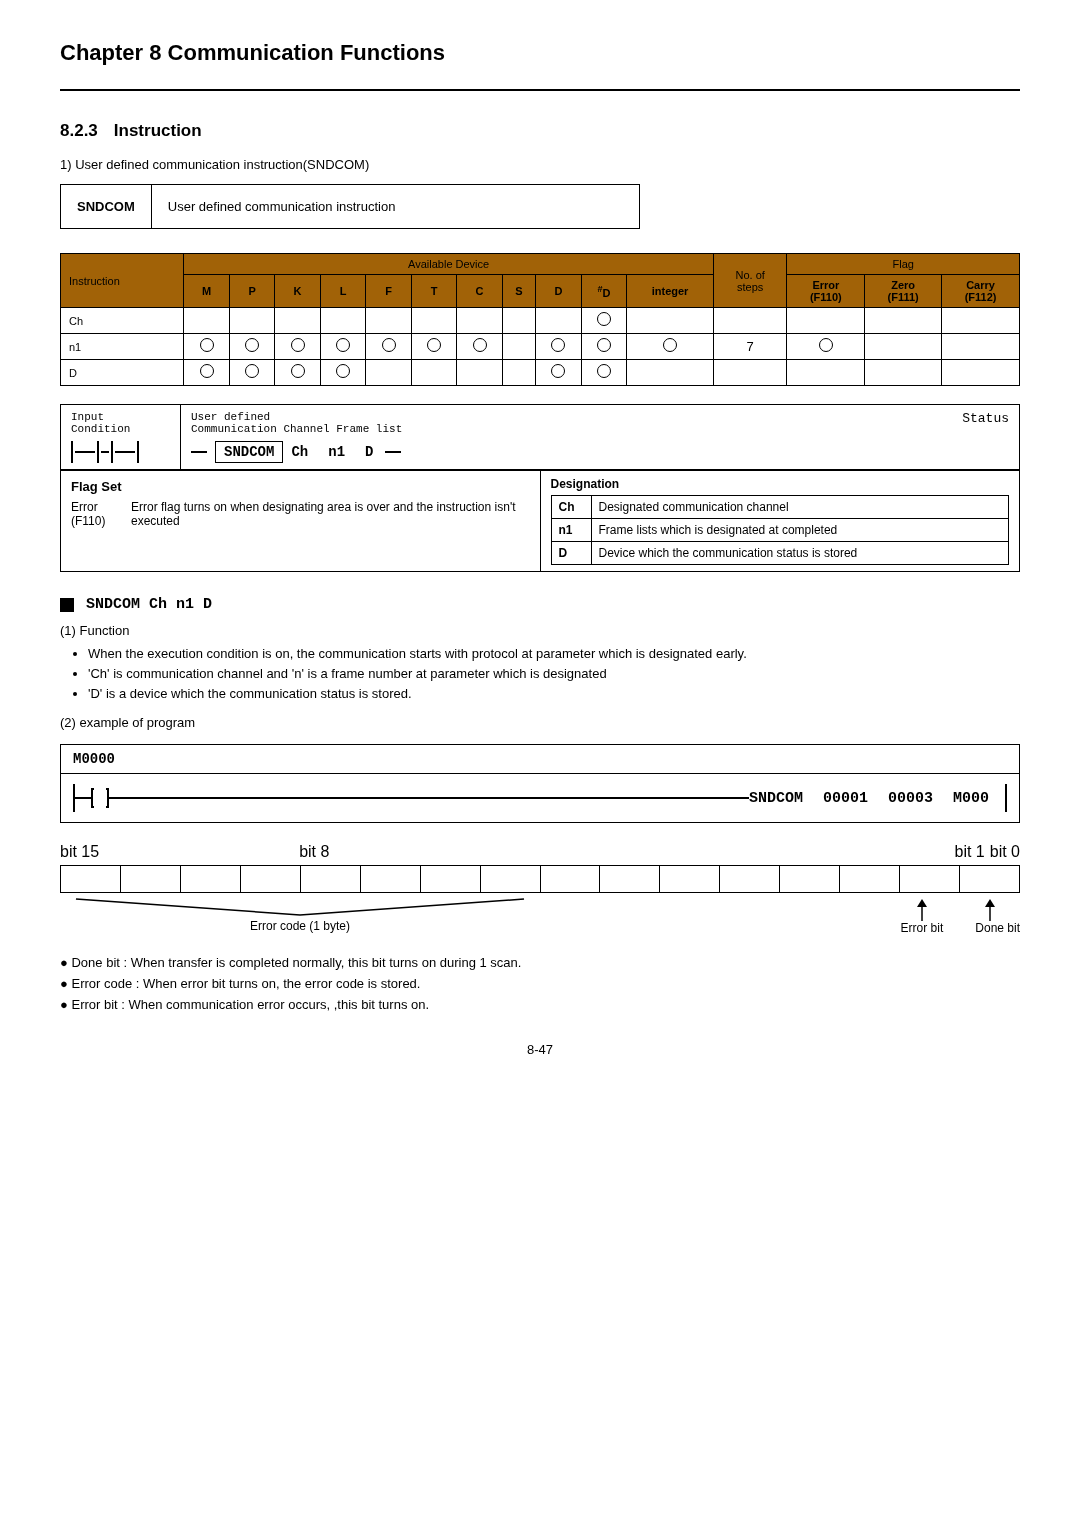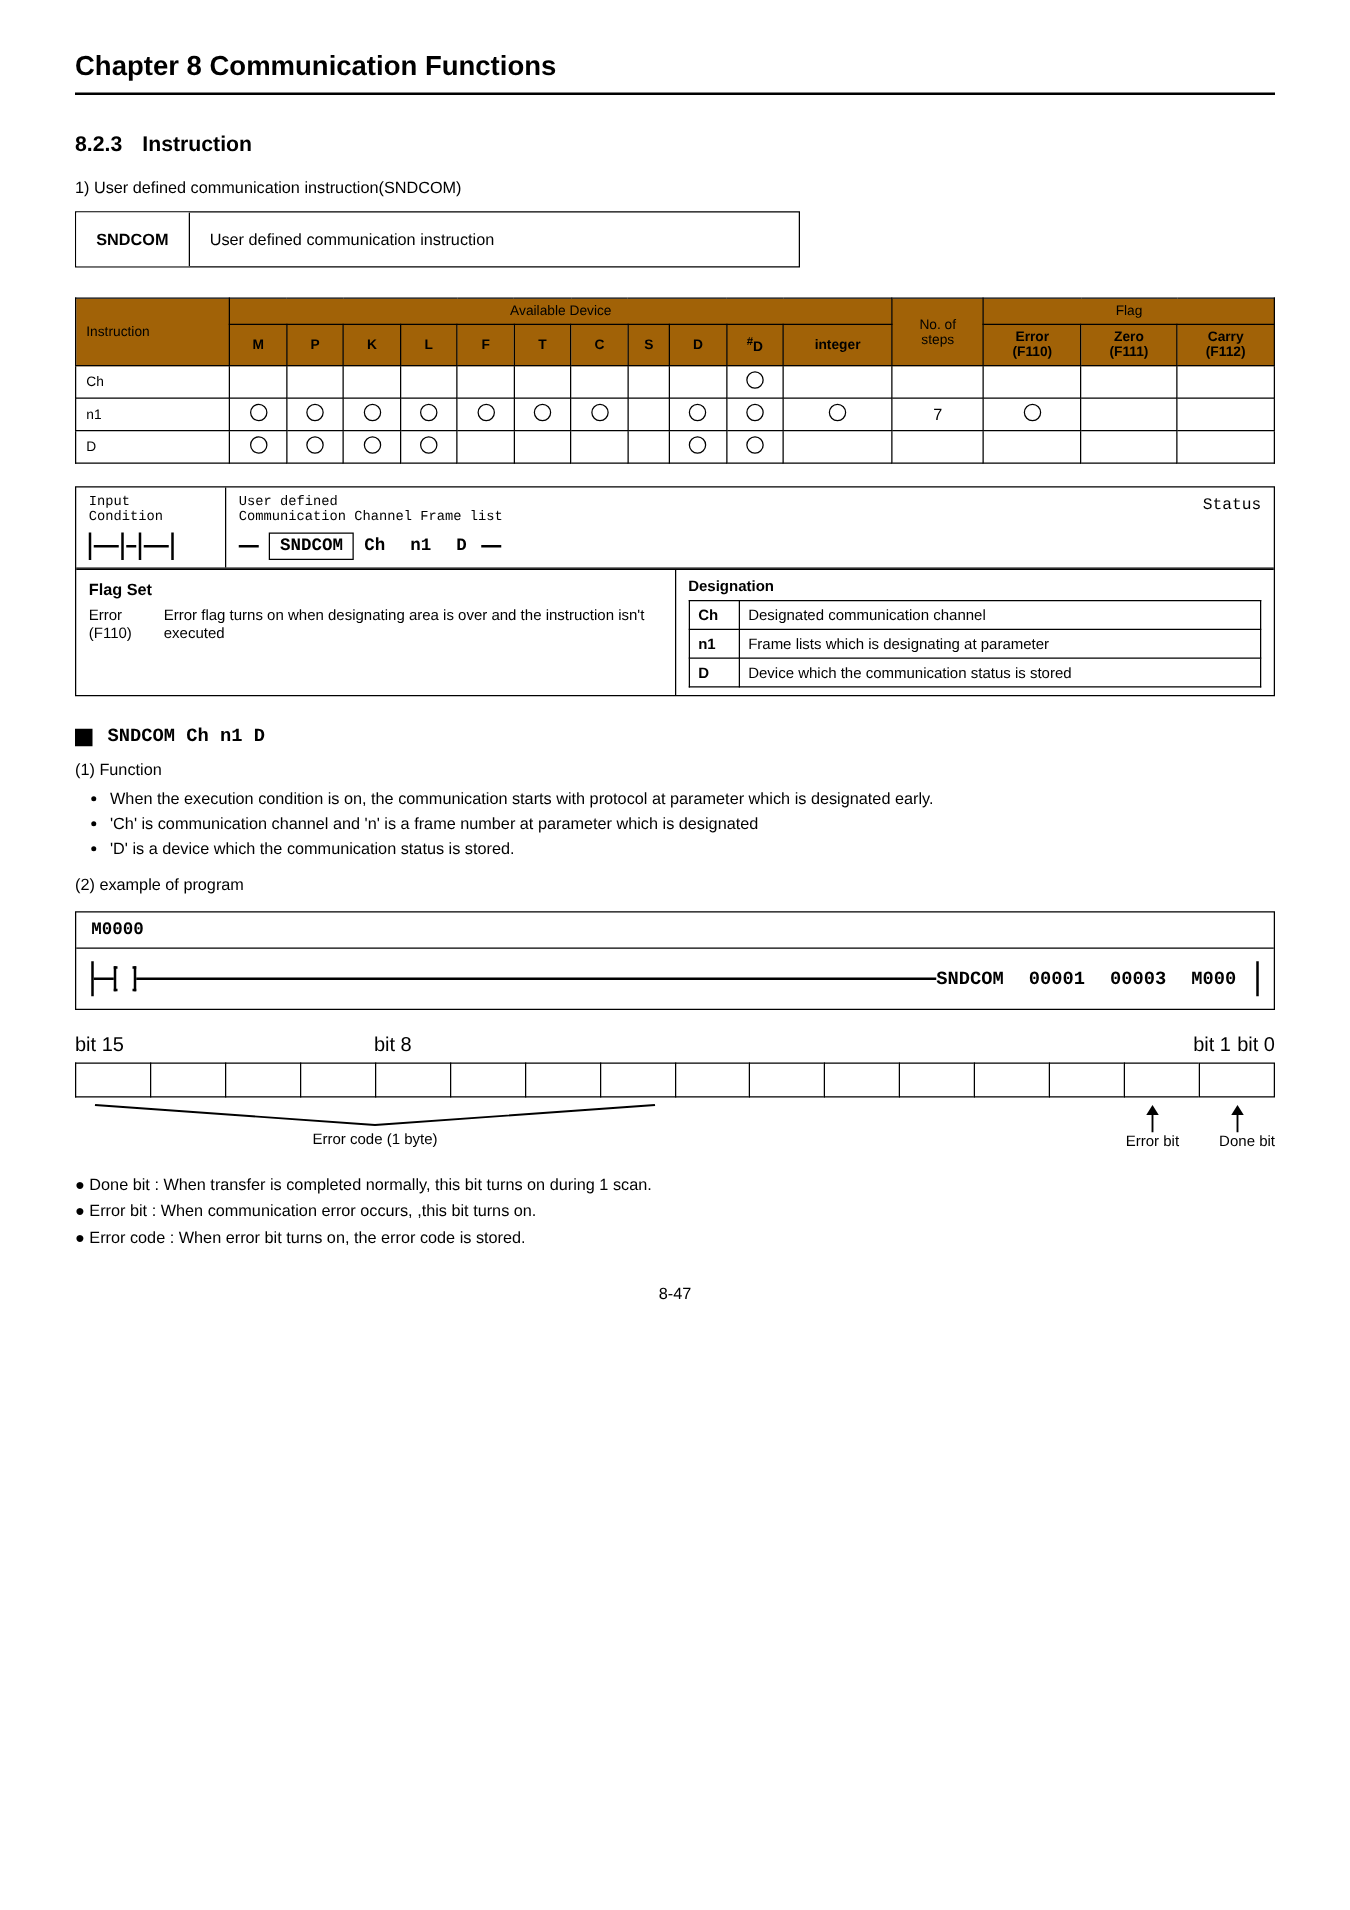--- a/index.html
+++ b/index.html
@@ -9,21 +9,21 @@
       background: #fff;
       color: #000;
       width: 1080px;
       min-height: 1528px;
       padding: 40px 60px;
     }
     .chapter-title {
       font-size: 22px;
       font-weight: bold;
       border-bottom: 2px solid #000;
-      padding-bottom: 8px;
+      padding-bottom: 23px;
       margin-bottom: 30px;
     }
     .subsection-label {
       font-size: 13px;
       margin-bottom: 12px;
     }
     
     .sndcom-box {
       display: flex;
       border: 1px solid #000;
@@ -371,21 +371,21 @@
     <div class="flag-set-right">
       <div class="designation-title">Designation</div>
       <table class="designation-table">
         <tbody>
           <tr>
             <td style="font-weight:bold; width:40px;">Ch</td>
             <td>Designated communication channel</td>
           </tr>
           <tr>
             <td style="font-weight:bold;">n1</td>
-            <td>Frame lists which is designating at parameter</td>
+            <td>Frame lists which is designated at completed</td>
           </tr>
           <tr>
             <td style="font-weight:bold;">D</td>
             <td>Device which the communication status is stored</td>
           </tr>
         </tbody>
       </table>
     </div>
   </div>
 </div>
@@ -491,17 +491,17 @@
           </svg>
           <span style="font-size:12px; white-space:nowrap;">Done bit</span>
         </div>
       </div>
     </div>
   </div>
 </div>
 
 <div class="footer-bullets">
   <p>● <span>Done bit : When transfer is completed normally, this bit turns on during 1 scan.</span></p>
+  <p>● <span>Error code : When error bit turns on, the error code is stored.</span></p>
   <p>● <span>Error bit : When communication error occurs, ,this bit turns on.</span></p>
-  <p>● <span>Error code : When error bit turns on, the error code is stored.</span></p>
 </div>
 
 <div class="page-number">8-47</div>
 
 </body></html>

